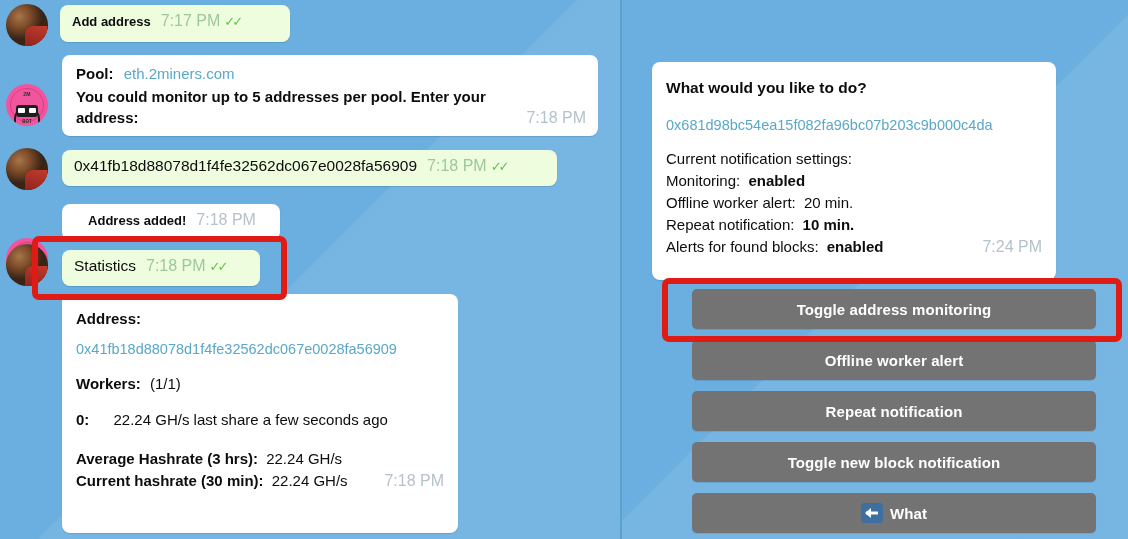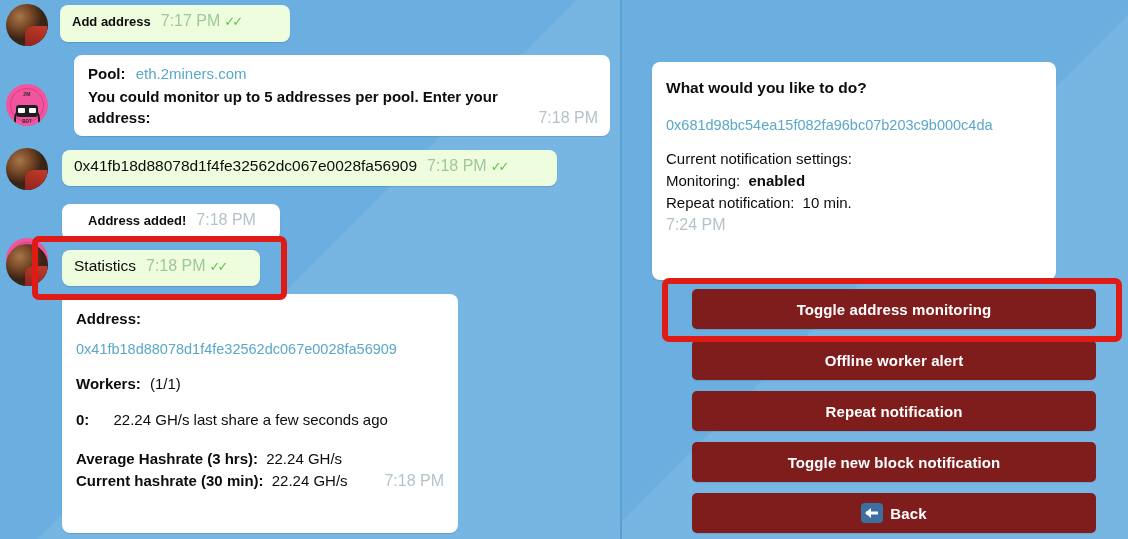--- a/index.html
+++ b/index.html
@@ -90,21 +90,21 @@
   
   .oneline{
     display:flex;align-items:baseline;padding:7px 10px 7px 12px;
   }
   .oneline .lbl{font-size:13px;color:#0d0d0d;}
   .oneline .time{margin-left:10px;}
 
   
   .kb-btn{
     position:absolute;left:692px;width:404px;height:40px;
-    background:#7f1d1d;color:#ffffff;
+    background:#737373;color:#ffffff;
     border-radius:5px;
     display:flex;align-items:center;justify-content:center;
     font-size:15px;font-weight:bold;
     letter-spacing:.1px;
     box-shadow:0 1px 1px rgba(0,0,0,0.10);
   }
   .backicon{
     display:inline-block;width:22px;height:20px;border-radius:4px;
     background:#3d6fa0;margin-right:7px;position:relative;vertical-align:middle;
   }
@@ -169,21 +169,21 @@
   </div>
 
   <div class="avatar av-user" style="left:6px;top:244px;"></div>
 
   <div class="bubble bubble-out oneline" style="left:60px;top:5px;width:230px;height:37px;">
     <span class="lbl bold">Add address</span>
     <span class="time time-out">7:17 PM</span>
     <span class="ticks">✓✓</span>
   </div>
 
-  <div class="bubble bubble-in" style="left:74px;top:55px;width:536px;height:81px;padding:8px 12px 6px 14px;">
+  <div class="bubble bubble-in" style="left:62px;top:55px;width:536px;height:81px;padding:8px 12px 6px 14px;">
     <div class="btxt" style="line-height:22px;">
       <span class="bold">Pool:</span>
       <span class="blue" style="margin-left:6px;">eth.2miners.com</span>
     </div>
     <div class="btxt bold" style="line-height:23px;">You could monitor up to 5 addresses per pool. Enter your</div>
     <div style="display:flex;align-items:baseline;justify-content:space-between;">
       <span class="btxt bold">address:</span>
       <span class="time time-in">7:18 PM</span>
     </div>
   </div>
@@ -231,24 +231,32 @@
 
   <div class="bubble bubble-in" style="left:652px;top:62px;width:404px;height:218px;padding:12px 14px 4px 14px;">
     <div class="btxt bold" style="font-size:15.5px;line-height:28px;">What would you like to do?</div>
     <div class="btxt blue" style="line-height:46px;font-size:14.5px;">0x681d98bc54ea15f082fa96bc07b203c9b000c4da</div>
     <div class="btxt" style="line-height:22px;">Current notification settings:</div>
     <div class="btxt" style="line-height:22px;">
       <span>Monitoring:</span>
       <span class="bold" style="margin-left:4px;">enabled</span>
     </div>
     <div class="btxt" style="line-height:22px;">
+      <span>Offline worker alert:</span>
+      <span style="margin-left:4px;">20 min.</span>
+    </div>
+    <div class="btxt" style="line-height:22px;">
       <span>Repeat notification:</span>
-      <span style="margin-left:4px;">10 min.</span>
+      <span style="margin-left:4px;font-weight:bold;">10 min.</span>
     </div>
     <div style="display:flex;align-items:baseline;justify-content:space-between;line-height:22px;">
+      <span class="btxt">
+        <span>Alerts for found blocks:</span>
+        <span class="bold" style="margin-left:4px;">enabled</span>
+      </span>
       <span class="time time-in">7:24 PM</span>
     </div>
   </div>
 
   <div class="kb-btn" style="top:289px;">
     <span>Toggle address monitoring</span>
   </div>
 
   <div class="kb-btn" style="top:340px;">
     <span>Offline worker alert</span>
@@ -258,21 +266,21 @@
     <span>Repeat notification</span>
   </div>
 
   <div class="kb-btn" style="top:442px;">
     <span>Toggle new block notification</span>
   </div>
 
   <div class="kb-btn" style="top:493px;">
     <span class="backrow">
       <span class="backicon"></span>
-      <span>Back</span>
+      <span>What</span>
     </span>
   </div>
 
   <div class="annot" style="left:32px;top:236px;width:255px;height:64px;"></div>
 
   <div class="annot" style="left:662px;top:278px;width:460px;height:64px;"></div>
 
 </div>
 
 </body></html>

